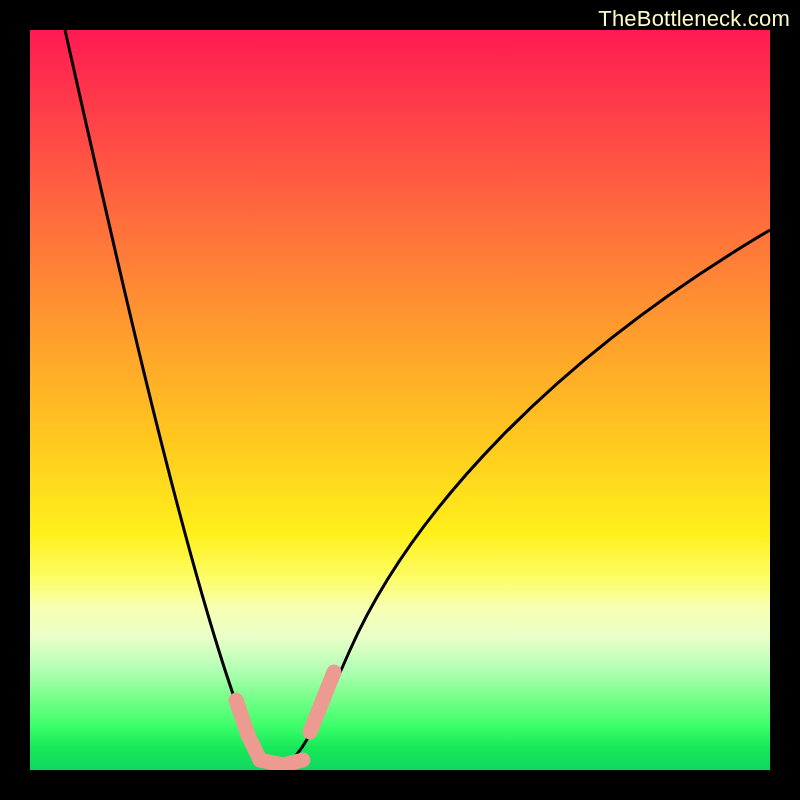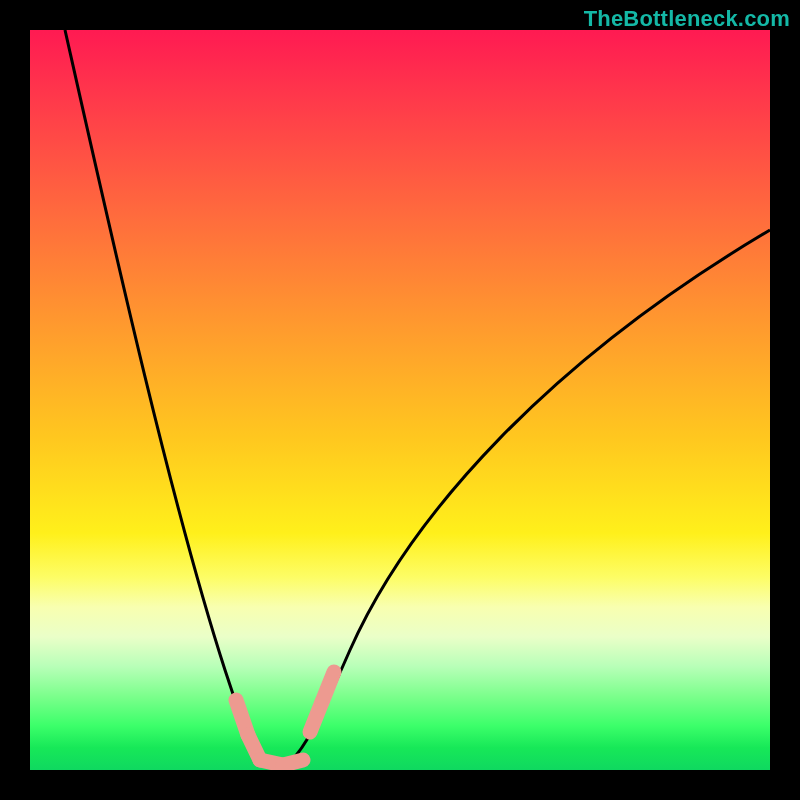--- a/index.html
+++ b/index.html
@@ -41,23 +41,23 @@
     );
   }
   svg.curve {
     position: absolute;
     inset: 0;
   }
   .watermark {
     position: absolute;
     top: 6px;
     right: 10px;
-    color: #14b8a6;
+    color: #fef9c3;
     font-size: 22px;
-    font-weight: 700;
+    font-weight: 400;
     letter-spacing: 0.2px;
   }
 </style>
 </head>
 <body>
 
 <div class="watermark">TheBottleneck.com</div>
 
 <div class="frame">
 

